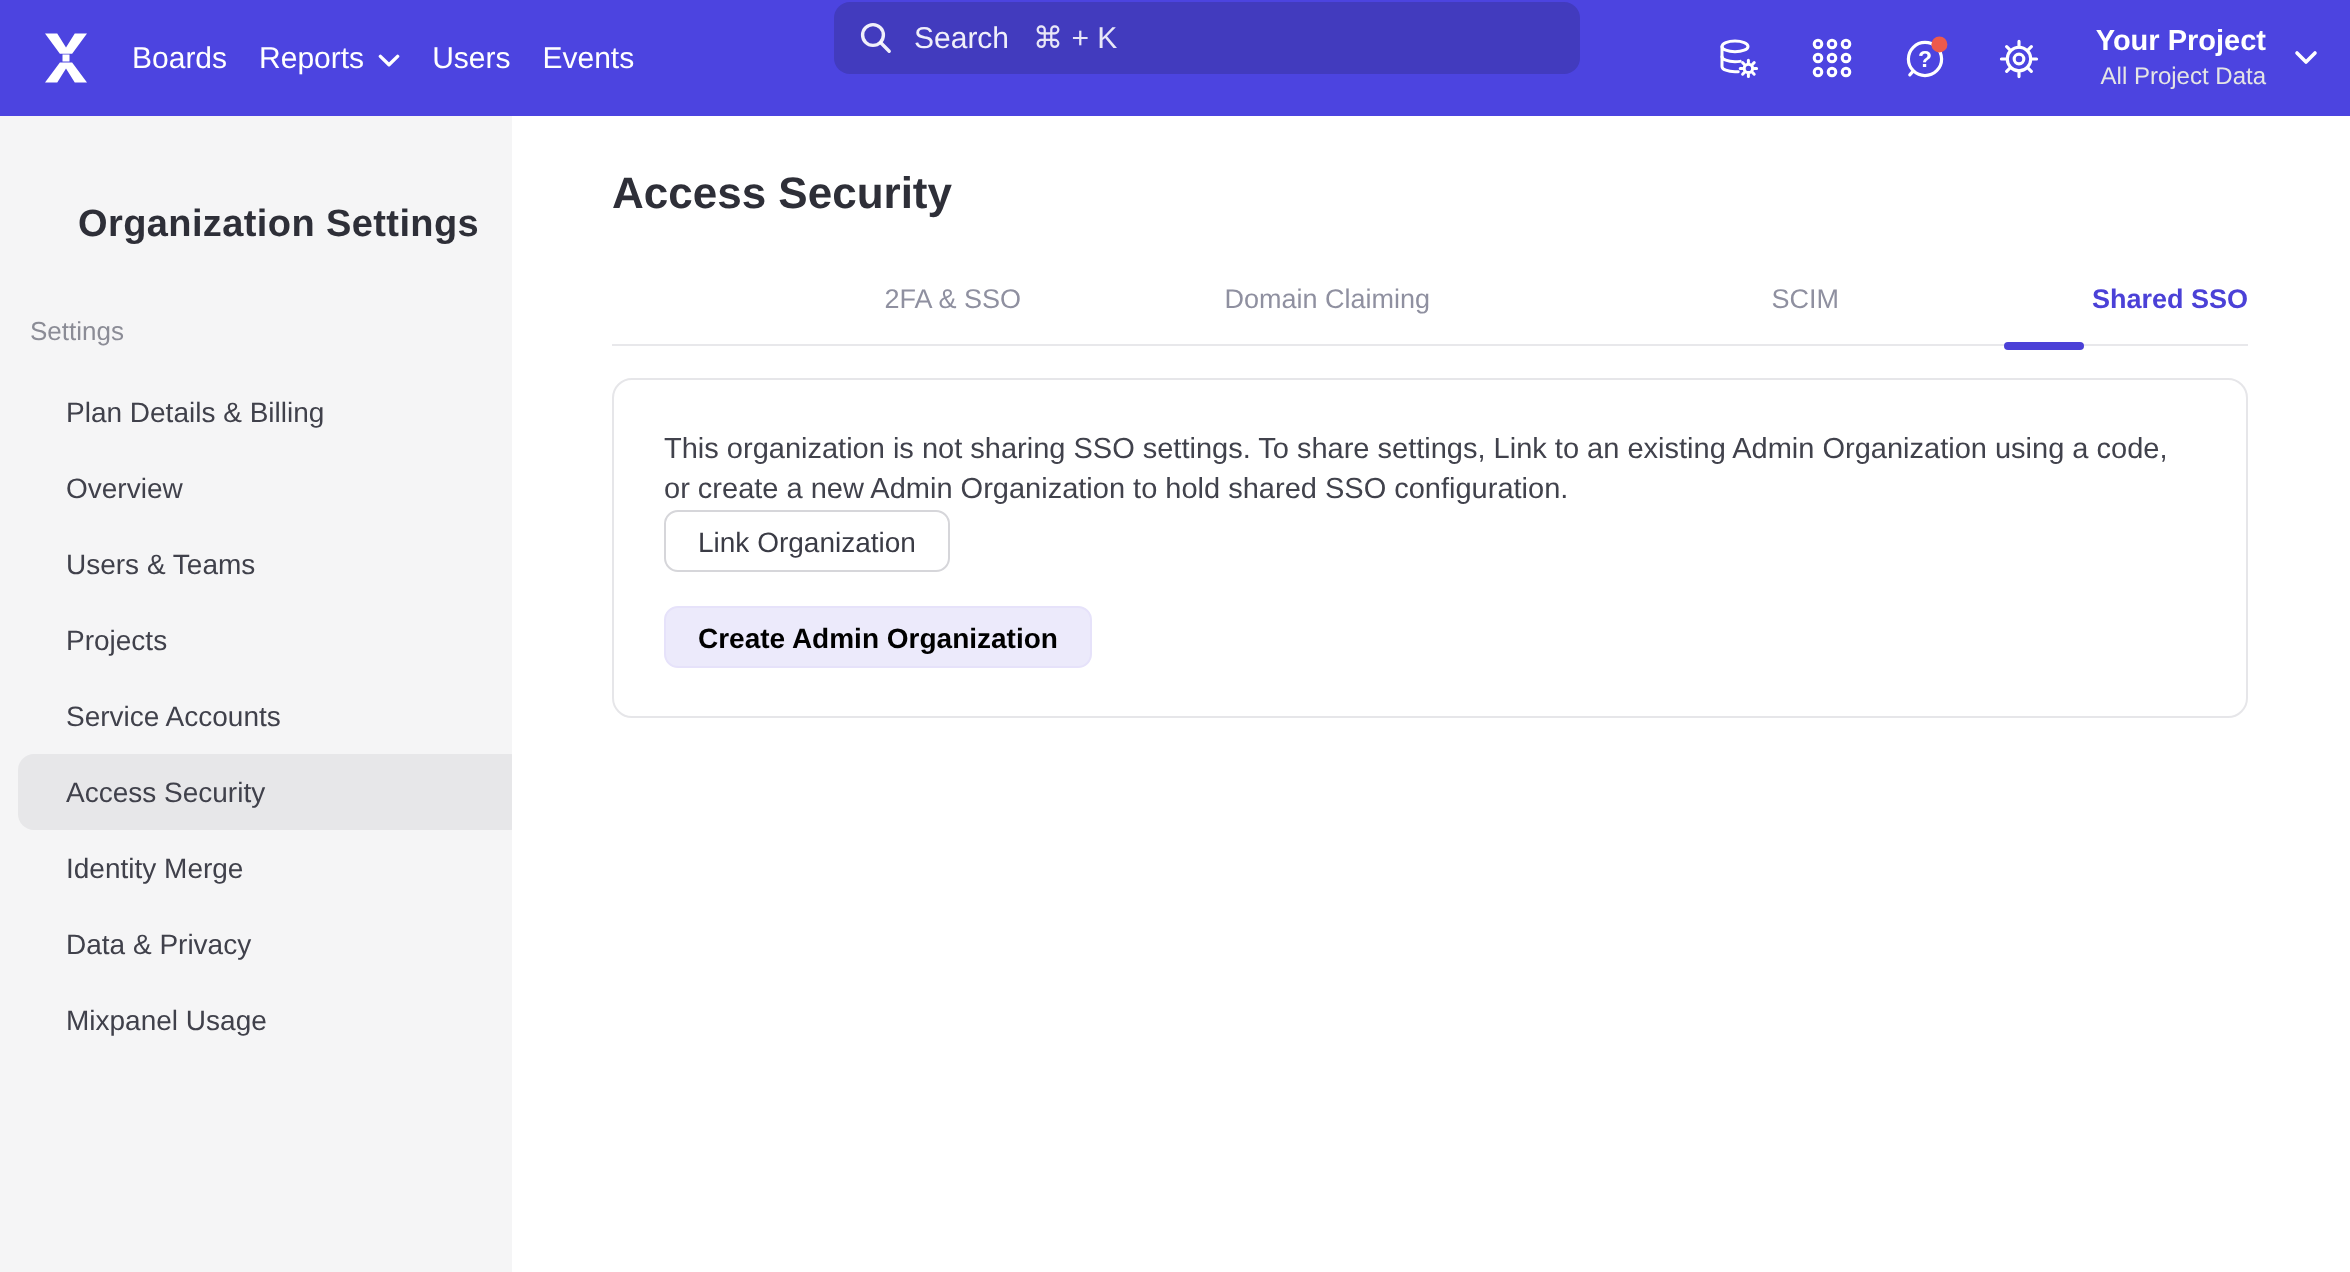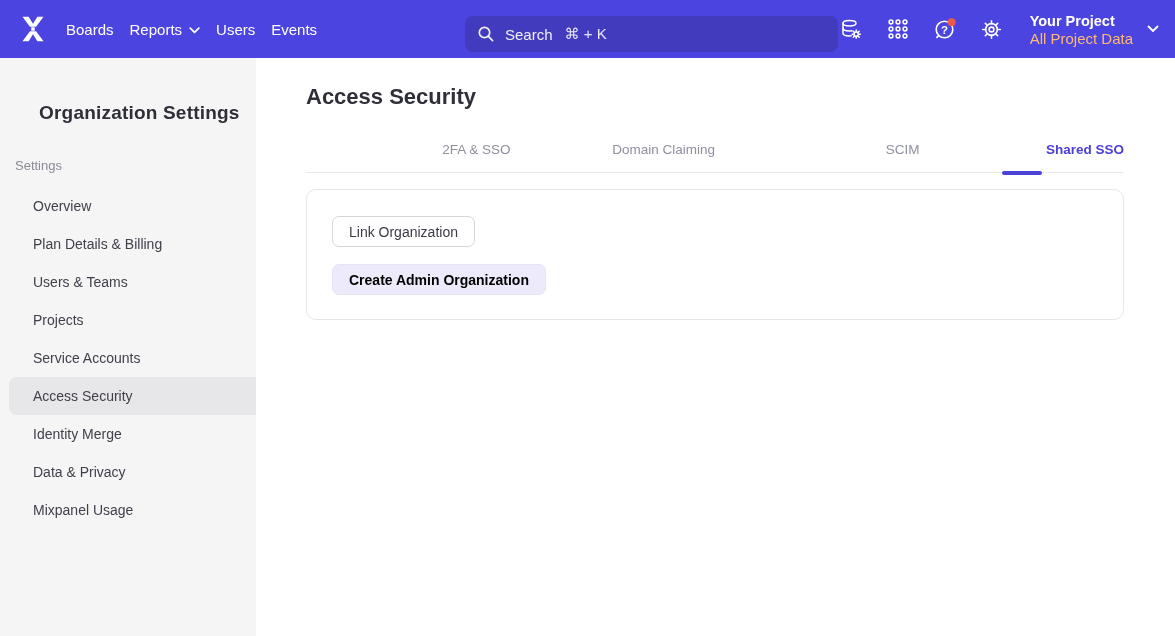--- a/index.html
+++ b/index.html
@@ -10,34 +10,34 @@
   .navbar { position:absolute; left:0; top:0; width:1175px; height:58px;
     background:#4C44E0; }
   .nav-left { position:absolute; left:16px; top:0; height:58px;
     display:flex; align-items:center; }
   .logo { width:34px; height:34px; display:flex; align-items:center;
     justify-content:center; cursor:pointer; }
   .nav-link { margin-left:16px; color:#fff; font-size:15px;
     display:flex; align-items:center; gap:7px; cursor:pointer; }
   .nav-link svg { margin-top:2px; }
 
-  .searchbar { position:absolute; left:417px; top:16px; width:373px; height:36px;
+  .searchbar { position:absolute; left:417px; top:1px; width:373px; height:36px;
     background:#423BBE; border-radius:8px; display:flex; align-items:center;
-    padding:0 12px; cursor:text;margin-left:48px; }
+    padding:0 12px; cursor:text; }
   .searchbar .ph { color:rgba(255,255,255,0.92); font-size:15px; margin-left:10px; }
   .searchbar .sc { color:rgba(255,255,255,0.88); font-size:15px; margin-left:12px; }
 
   .nav-right { position:absolute; right:16px; top:0; height:58px;
     display:flex; align-items:center; }
   .icon-btn { width:24px; height:24px; margin-left:23px; position:relative;
     display:flex; align-items:center; justify-content:center; cursor:pointer; }
   .project-sel { display:flex; align-items:center; margin-left:26px; cursor:pointer; }
   .project-txt { text-align:left; }
   .project-name { color:#fff; font-size:14.5px; font-weight:700; line-height:18px; }
-  .project-sub { color:#fdba74; font-size:15px; line-height:15px; margin-top:1px;text-align:right; }
+  .project-sub { color:#e5e5e5; font-size:12px; line-height:15px; margin-top:1px;text-align:right; }
   .project-sel svg { margin-left:14px; }
 
   
   .sidebar { position:absolute; left:0; top:58px; width:273px; height:578px;
     background:#F5F5F6; border-right:1px solid #E4E4E7; }
   .sb-title { padding:44px 0 0 39px; font-size:19px; font-weight:700;
     color:#2E2F38; letter-spacing:.2px; }
   .sb-section { margin:34px 0 0 15px; font-size:13px; color:#8B8C96; }
   .sb-items { margin-top:14px; }
   .sb-item { height:38px; margin:0 9px; border-radius:8px; display:flex;
@@ -164,24 +164,24 @@
       </svg>
     </div>
   </div>
 </div>
 
 <div class="sidebar">
   <div class="sb-title">Organization Settings</div>
   <div class="sb-section">Settings</div>
   <div class="sb-items">
     <div class="sb-item">
+        <span>Plan Details &amp; Billing</span>
+      </div>
+    <div class="sb-item">
         <span>Overview</span>
-      </div>
-    <div class="sb-item">
-        <span>Plan Details &amp; Billing</span>
       </div>
     <div class="sb-item">
         <span>Users &amp; Teams</span>
       </div>
     <div class="sb-item">
         <span>Projects</span>
       </div>
     <div class="sb-item">
         <span>Service Accounts</span>
       </div>
@@ -204,20 +204,21 @@
   <div class="page-title">Access Security</div>
 
   <div class="tabs">
     <div class="tab"><span>2FA &amp; SSO</span></div>
     <div class="tab"><span>Domain Claiming</span></div>
     <div class="tab"><span>SCIM</span></div>
     <div class="tab active"><span>Shared SSO</span></div>
   </div>
 
   <div class="card">
+    <div class="card-text">This organization is not sharing SSO settings. To share settings, Link to an existing Admin Organization using a code, or create a new Admin Organization to hold shared SSO configuration.</div>
     <div class="btn-row">
       <div class="btn btn-secondary">Link Organization</div>
     </div>
     <div class="btn-row">
       <div class="btn btn-tertiary">Create Admin Organization</div>
     </div>
   </div>
 </div>
 
 </body></html>

